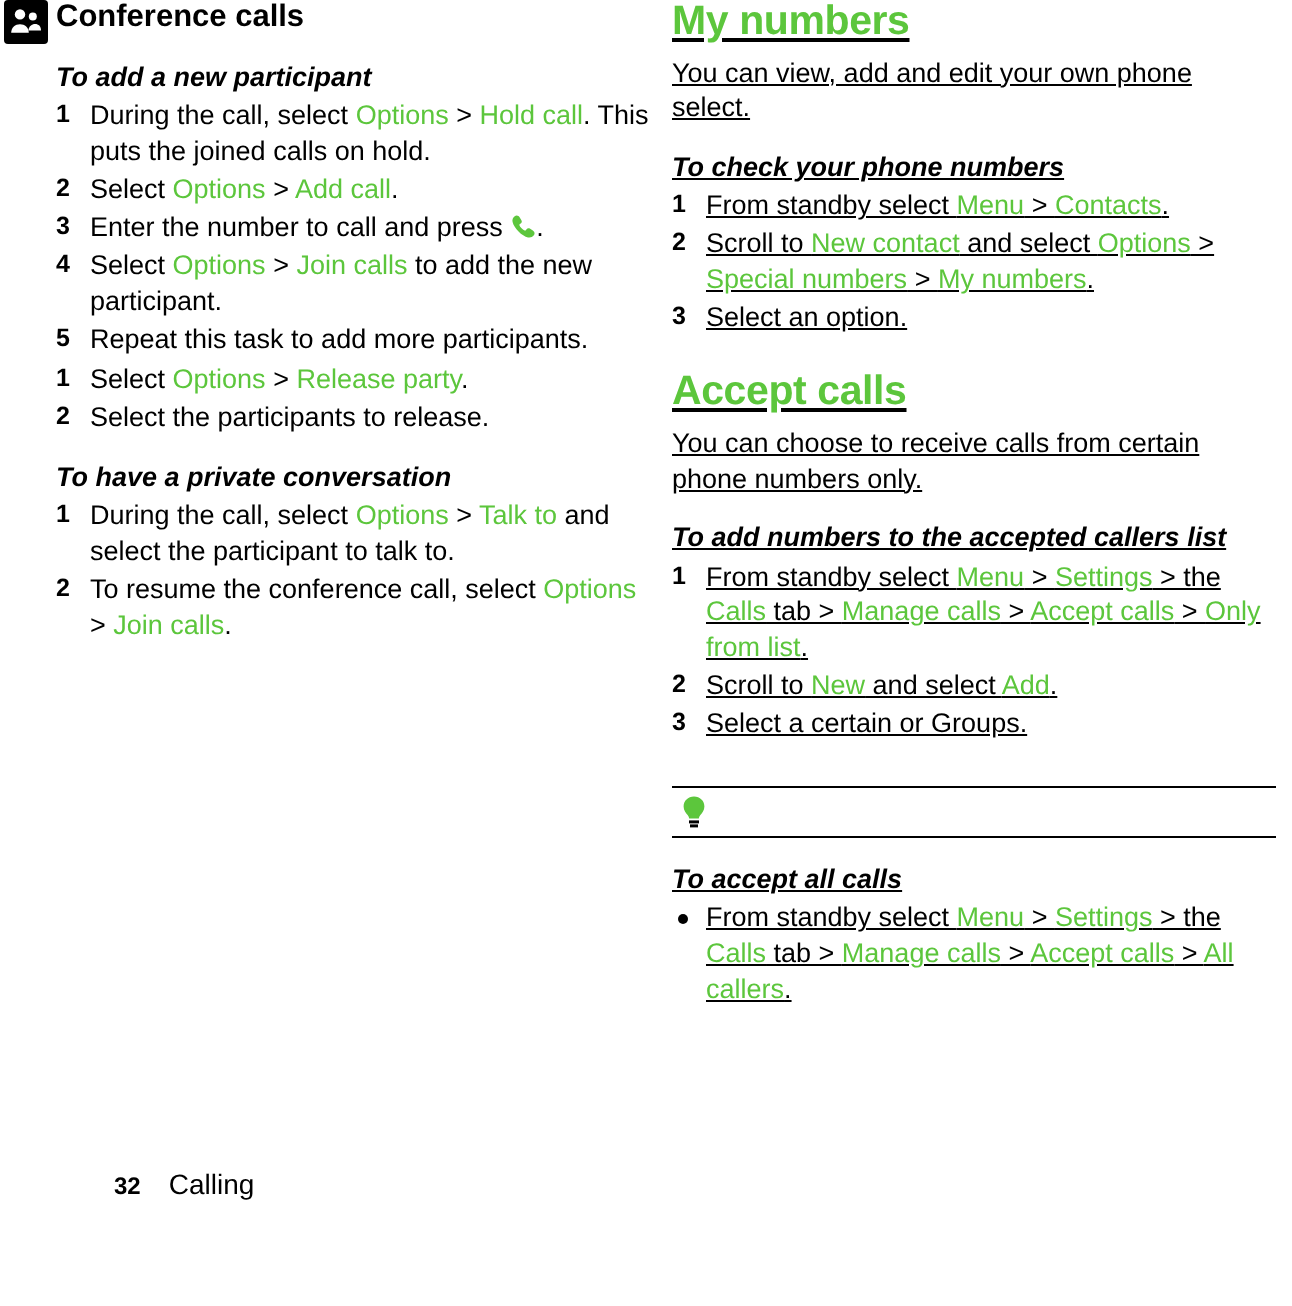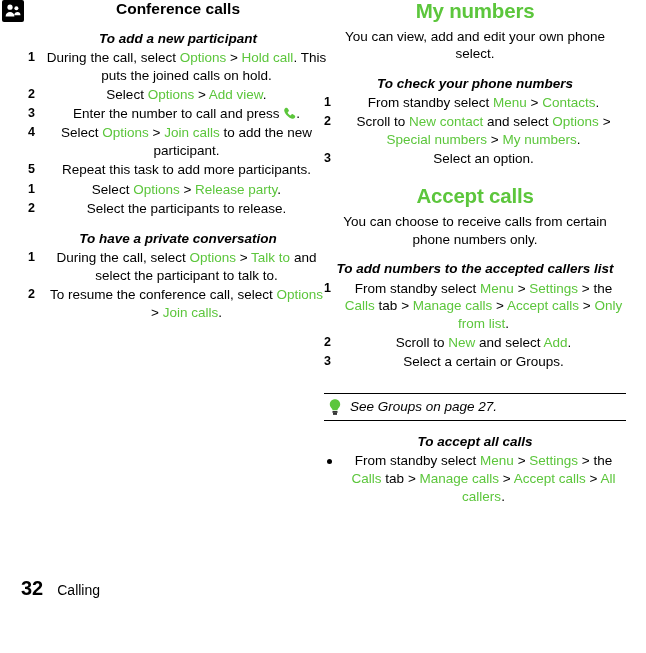--- a/index.html
+++ b/index.html
@@ -8,29 +8,28 @@
     width: 646px; height: 653px;
     background: #ffffff;
     font-family: "Liberation Sans", sans-serif;
     color: #000000;
   }
   .page {
     position: relative;
     width: 646px;
     height: 607px;
     overflow: hidden;
-    text-align: center;
   }
   .col {
     position: absolute;
     top: 0;
     width: 300px;
   }
   .col-left { left: 28px; }
-  .col-right { left: 324px; width: 302px; }
+  .col-right { left: 336px; width: 302px; text-decoration: underline; }
 
   
   .topicon {
     position: absolute;
     left: 2px;
     top: 0px;
     width: 22px;
     height: 22px;
     background: #000;
     border-radius: 2px;
@@ -148,21 +147,22 @@
     position: absolute;
     left: 21px;
     bottom: 7px;
     font-size: 13.5px;
     display: flex;
     align-items: baseline;
     gap: 14px;
   }
   .footer .pageno {
     font-weight: bold;
-    font-size: 20px;
+    font-size: 12px;
+    margin-left: 36px;
   }
   .footer .chapter { font-size: 14px; }
 </style>
 </head>
 <body>
 
 <div class="page">
 
   <div class="topicon">
     <svg width="18" height="18" viewBox="0 0 18 18" aria-hidden="true">
@@ -172,21 +172,21 @@
       <path d="M10.2 13.2c0.2-2.0 1.7-3.2 3.4-3.2 1.6 0 2.9 1.1 2.9 3.2z" fill="#ffffff"></path>
     </svg>
   </div>
 
   <div class="col col-left">
     <h2 class="head">Conference calls</h2>
 
     <h3 class="subhead">To add a new participant</h3>
     <ol class="steps">
       <li>During the call, select <span class="grn">Options</span> &gt; <span class="grn">Hold call</span>. This puts the joined calls on hold.</li>
-      <li>Select <span class="grn">Options</span> &gt; <span class="grn">Add view</span>.</li>
+      <li>Select <span class="grn">Options</span> &gt; <span class="grn">Add call</span>.</li>
       <li>Enter the number to call and press <span class="handset"><svg width="13" height="13" viewBox="0 0 13 13" aria-hidden="true">
               <path d="M2.2 1.2c1.1-.9 2.1-.4 2.6.4l.9 1.5c.4.7.2 1.2-.4 1.7l-.7.6c.5 1.3 1.7 2.5 3 3l.6-.7c.5-.6 1-.8 1.7-.4l1.5.9c.8.5 1.3 1.5.4 2.6-.6.7-1.6 1.2-2.8.9C6 11.1 2 7.1 1.3 4 1 2.8 1.5 1.8 2.2 1.2z" fill="#5cc63c"></path>
             </svg></span>.</li>
       <li>Select <span class="grn">Options</span> &gt; <span class="grn">Join calls</span> to add the new participant.</li>
       <li>Repeat this task to add more participants.</li>
     </ol>
 
     <ol class="steps">
       <li>Select <span class="grn">Options</span> &gt; <span class="grn">Release party</span>.</li>
       <li>Select the participants to release.</li>
@@ -221,21 +221,20 @@
     </ol>
 
     <div class="tipnote">
       <span class="bulb">
         <svg width="16" height="18" viewBox="0 0 16 18" aria-hidden="true">
           <path d="M8 1.2c-3 0-5.2 2.2-5.2 5 0 2 1.2 3.3 2 4.3.5.7.7 1.2.8 1.8h4.8c.1-.6.3-1.1.8-1.8.8-1 2-2.3 2-4.3 0-2.8-2.2-5-5.2-5z" fill="#5cc63c"></path>
           <rect x="5.5" y="13.2" width="5" height="1.5" fill="#000"></rect>
           <rect x="6" y="15.2" width="4" height="1.5" fill="#000"></rect>
         </svg>
       </span>
-      <span class="tipnote-text">See Groups on page 27.</span>
     </div>
 
     <h3 class="subhead">To accept all calls</h3>
     <ul class="bullets">
       <li>From standby select <span class="grn">Menu</span> &gt; <span class="grn">Settings</span> &gt; the <span class="grn">Calls</span> tab &gt; <span class="grn">Manage calls</span> &gt; <span class="grn">Accept calls</span> &gt; <span class="grn">All callers</span>.</li>
     </ul>
   </div>
 
   <div class="footer">
     <span class="pageno">32</span>

